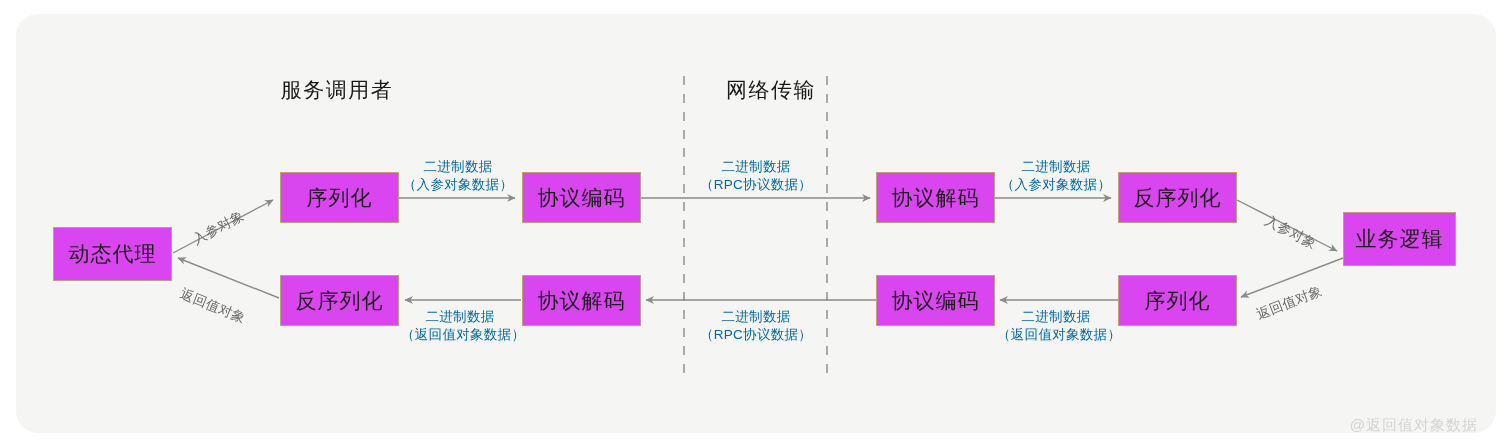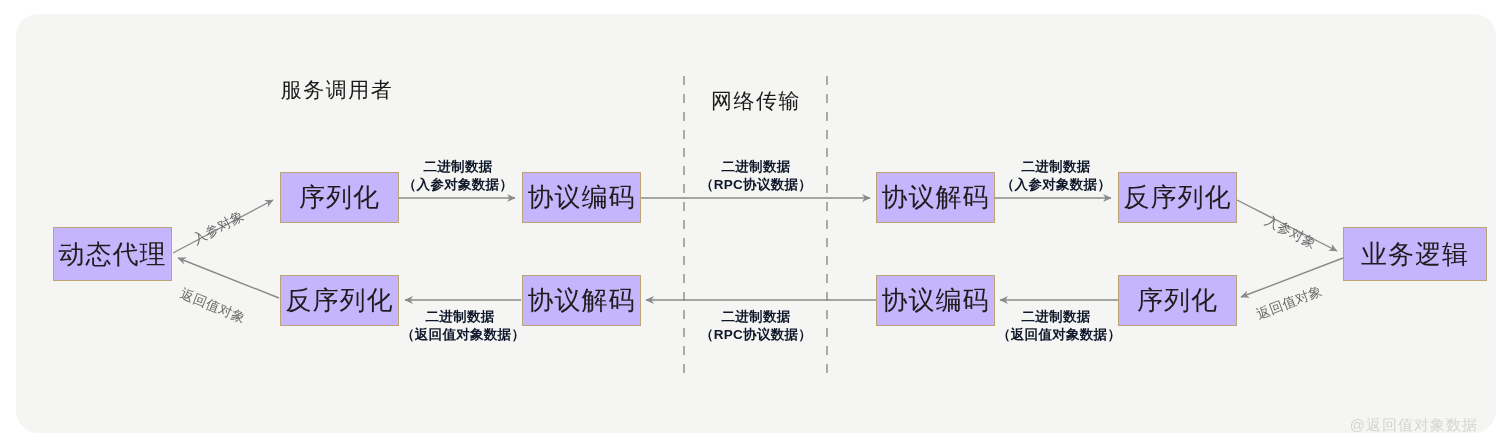--- a/index.html
+++ b/index.html
@@ -28,47 +28,46 @@
     position: absolute;
     left: 0;
     top: 0;
     width: 1512px;
     height: 447px;
     pointer-events: none;
   }
   .node {
     position: absolute;
     box-sizing: border-box;
-    background: #c4b5fd;
+    background: #d946ef;
     border: 1px solid #b9a377;
     display: flex;
     align-items: center;
     justify-content: center;
     color: #1d1d1d;
-    font-size: 26px;
+    font-size: 21px;
     letter-spacing: 1px;
     white-space: nowrap;
   }
   .section-title {
     position: absolute;
     color: #1a1a1a;
     font-size: 21px;
     letter-spacing: 1.5px;
     white-space: nowrap;
     text-align: center;
   }
   .edge-label {
     position: absolute;
-    color: #0f172a;
+    color: #0369a1;
     font-size: 13.5px;
     line-height: 18px;
     text-align: center;
     white-space: nowrap;
     letter-spacing: 0.3px;
-    font-weight: bold;
   }
   .diag-label {
     position: absolute;
     color: #6a6a6a;
     font-size: 13.5px;
     white-space: nowrap;
     letter-spacing: 0.3px;
     transform-origin: 0 0;
   }
   .watermark {
@@ -106,31 +105,31 @@
 
       <line x1="1343" y1="258" x2="1241" y2="297" marker-end="url(#ah)"></line>
       <line x1="1118" y1="300" x2="1000" y2="300" marker-end="url(#ah)"></line>
       <line x1="876" y1="300" x2="646" y2="300" marker-end="url(#ah)"></line>
       <line x1="521" y1="300" x2="405" y2="300" marker-end="url(#ah)"></line>
       <line x1="279" y1="298" x2="178" y2="258" marker-end="url(#ah)"></line>
     </g>
   </svg>
 
   <div class="section-title" style="left:277px; top:76px; width:120px;">服务调用者</div>
-  <div class="section-title" style="left:711px; top:76px; width:90px;margin-top:11px;">网络传输</div>
+  <div class="section-title" style="left:726px; top:76px; width:90px;">网络传输</div>
 
   <div class="node" style="left:53px;  top:227px; width:119px; height:54px;">动态代理</div>
 
   <div class="node" style="left:280px; top:172px; width:119px; height:51px;">序列化</div>
   <div class="node" style="left:522px; top:172px; width:119px; height:51px;">协议编码</div>
 
   <div class="node" style="left:876px; top:172px; width:119px; height:51px;">协议解码</div>
   <div class="node" style="left:1118px;top:172px; width:119px; height:51px;">反序列化</div>
 
-  <div class="node" style="left:1343px;top:227px; width:144px; height:54px;">业务逻辑</div>
+  <div class="node" style="left:1343px;top:212px; width:113px; height:54px;">业务逻辑</div>
 
   <div class="node" style="left:280px; top:275px; width:119px; height:51px;">反序列化</div>
   <div class="node" style="left:522px; top:275px; width:119px; height:51px;">协议解码</div>
 
   <div class="node" style="left:876px; top:275px; width:119px; height:51px;">协议编码</div>
   <div class="node" style="left:1118px;top:275px; width:119px; height:51px;">序列化</div>
 
   <div class="diag-label" style="left:190px; top:233px; transform:rotate(-28deg);">入参对象</div>
   <div class="diag-label" style="left:184px; top:285px; transform:rotate(22deg);">返回值对象</div>
   <div class="diag-label" style="left:1270px; top:212px; transform:rotate(27deg);">入参对象</div>

